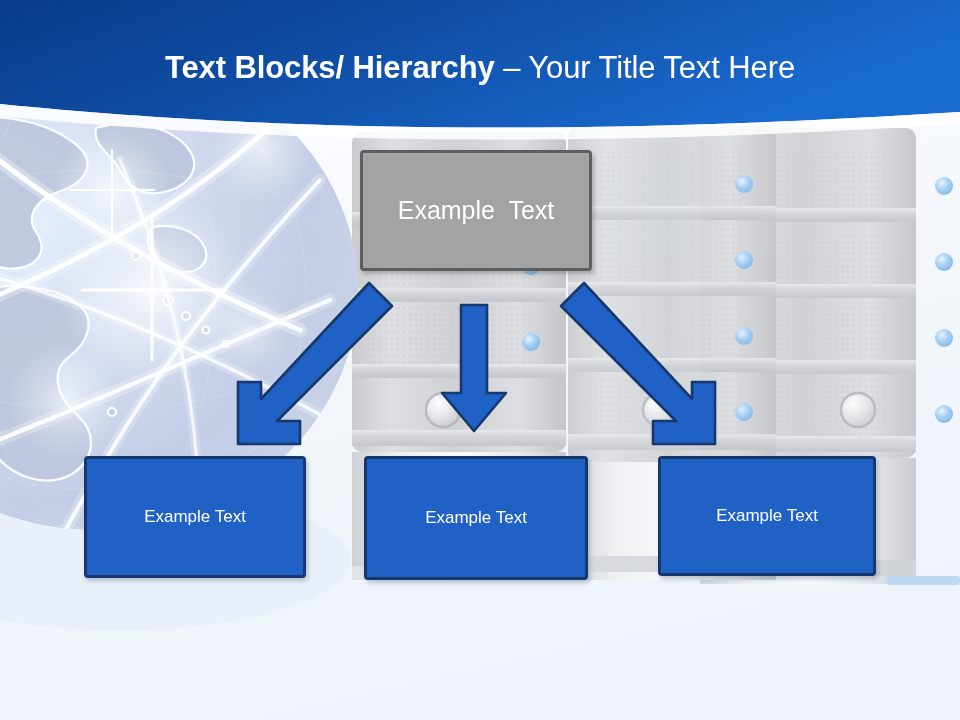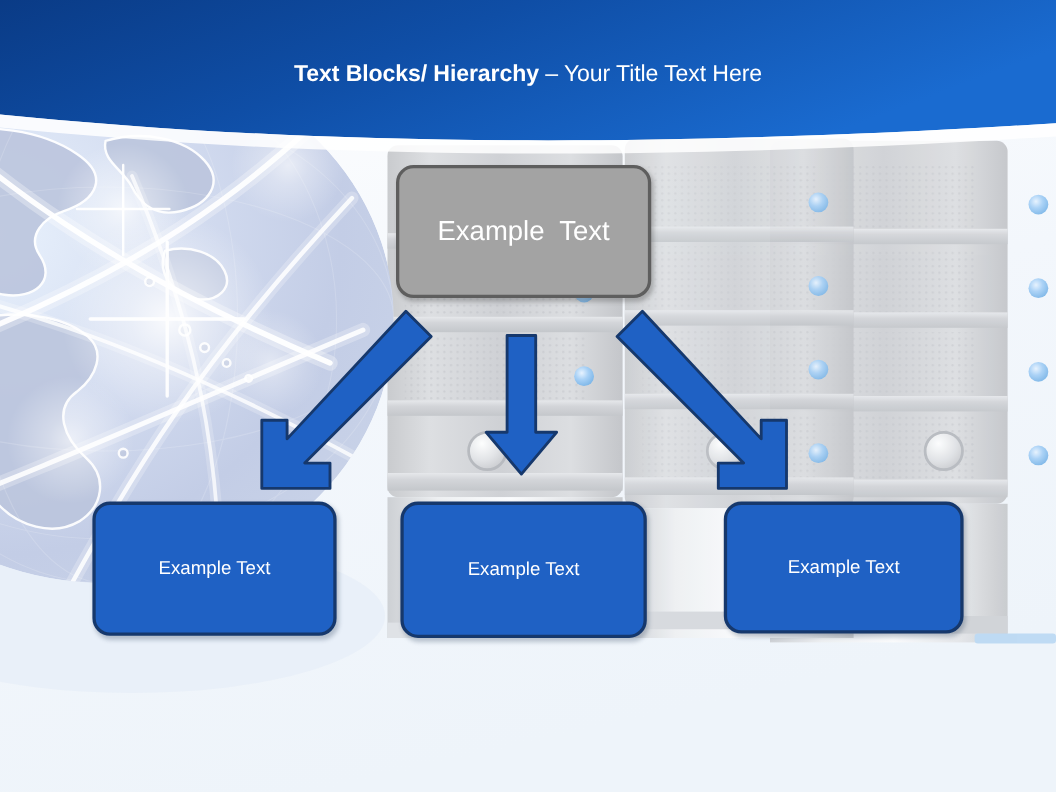--- a/index.html
+++ b/index.html
@@ -28,42 +28,42 @@
   }
 
   
   .header-title {
     position: absolute;
     left: 0;
     top: 48px;
     width: 960px;
     text-align: center;
     color: #ffffff;
-    font-size: 21px;
+    font-size: 31px;
     line-height: 40px;
     letter-spacing: -0.1px;
     white-space: nowrap;
     z-index: 40;
     pointer-events: none;
   }
   .header-title .t-bold {
     font-weight: bold;
   }
   .header-title .t-light {
     font-weight: normal;
   }
 
   
   .node {
     position: absolute;
     box-sizing: border-box;
     display: flex;
     align-items: center;
     justify-content: center;
-    border-radius: 16px;
+    border-radius: 4px;
     z-index: 30;
     color: #ffffff;
     white-space: pre;
   }
   .node-top {
     left: 360px;
     top: 150px;
     width: 232px;
     height: 121px;
     background: #a3a3a3;

